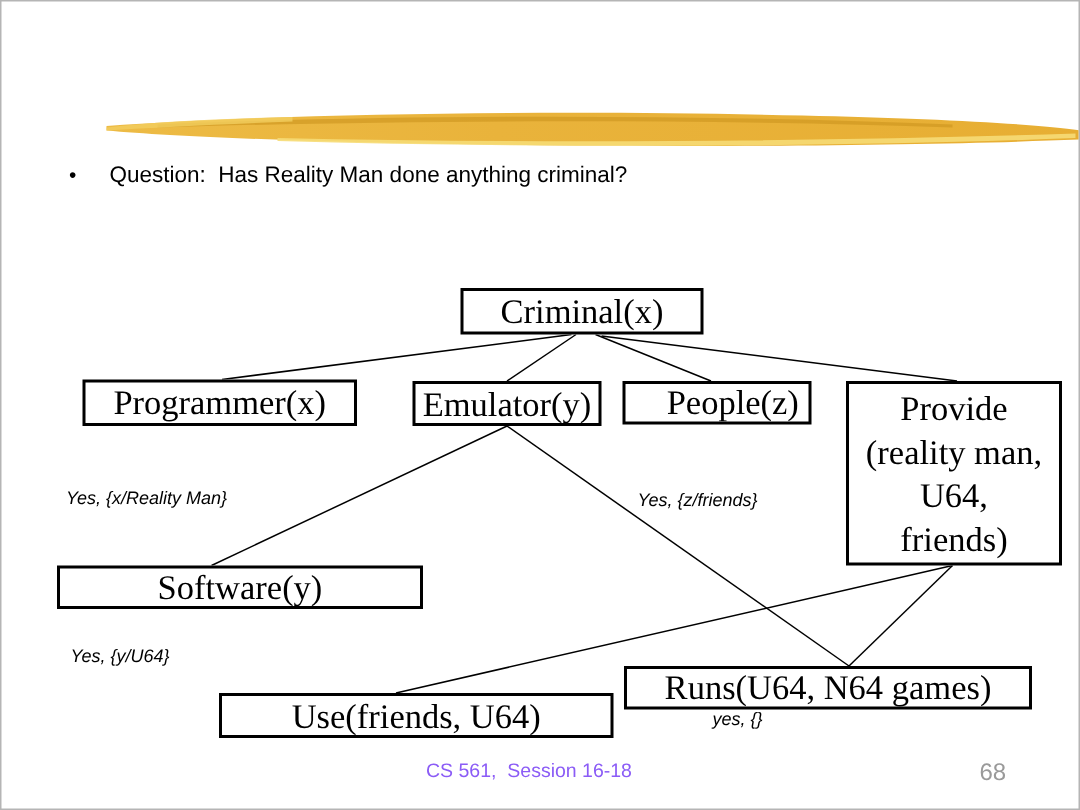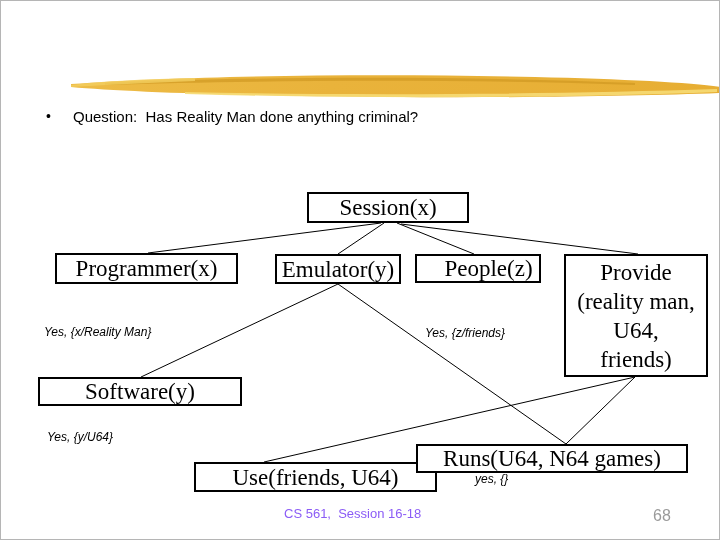--- a/index.html
+++ b/index.html
@@ -48,22 +48,22 @@
     display: flex; align-items: center; justify-content: center;
     text-align: center;
     white-space: pre-line;
     line-height: 29px;
   }
   .node-criminal   { left: 306px; top: 191px; width: 162px; height: 31px; }
   .node-programmer { left:  54px; top: 252px; width: 183px; height: 31px; }
   .node-emulator   { left: 274px; top: 253px; width: 126px; height: 30px; }
   .node-people     { left: 414px; top: 253px; width: 126px; height: 29px; padding-left: 21px; }
   .node-provide    { left: 563px; top: 253px; width: 144px; height: 123px; }
-  .node-software   { left:  37px; top: 376px; width: 204px; height: 29px; }
-  .node-use        { left: 145px; top: 461px; width: 243px; height: 30px; margin-left: 48px; }
+  .node-software   { left:  37px; top: 376px; width: 244px; height: 29px; }
+  .node-use        { left: 145px; top: 461px; width: 263px; height: 30px; }
   .node-runs       { left: 415px; top: 443px; width: 272px; height: 29px; }
 
   .annotation {
     z-index: 2;
     font-style: italic;
     font-size: 12px;
     white-space: pre;
   }
   .ann-x     { left:  43px; top: 324px; }
   .ann-z     { left: 424px; top: 325px; }
@@ -111,21 +111,21 @@
       <line x1="380" y1="222" x2="147" y2="252"></line>
       <line x1="383" y1="222" x2="337" y2="253"></line>
       <line x1="396" y1="222" x2="473" y2="253"></line>
       <line x1="400" y1="223" x2="637" y2="253"></line>
       <line x1="337" y1="283" x2="140" y2="376"></line>
       <line x1="337" y1="283" x2="565" y2="443"></line>
       <line x1="634" y1="376" x2="565" y2="443"></line>
       <line x1="634" y1="376" x2="263" y2="461"></line>
     </svg>
 
-  <div class="abs node node-criminal">Session(x)</div>
+  <div class="abs node node-criminal">Criminal(x)</div>
   <div class="abs node node-programmer">Programmer(x)</div>
   <div class="abs node node-emulator">Emulator(y)</div>
   <div class="abs node node-people">People(z)</div>
   <div class="abs node node-provide">Provide
 (reality man,
 U64,
 friends)</div>
   <div class="abs node node-software">Software(y)</div>
   <div class="abs node node-use">Use(friends, U64)</div>
   <div class="abs node node-runs">Runs(U64, N64 games)</div>

